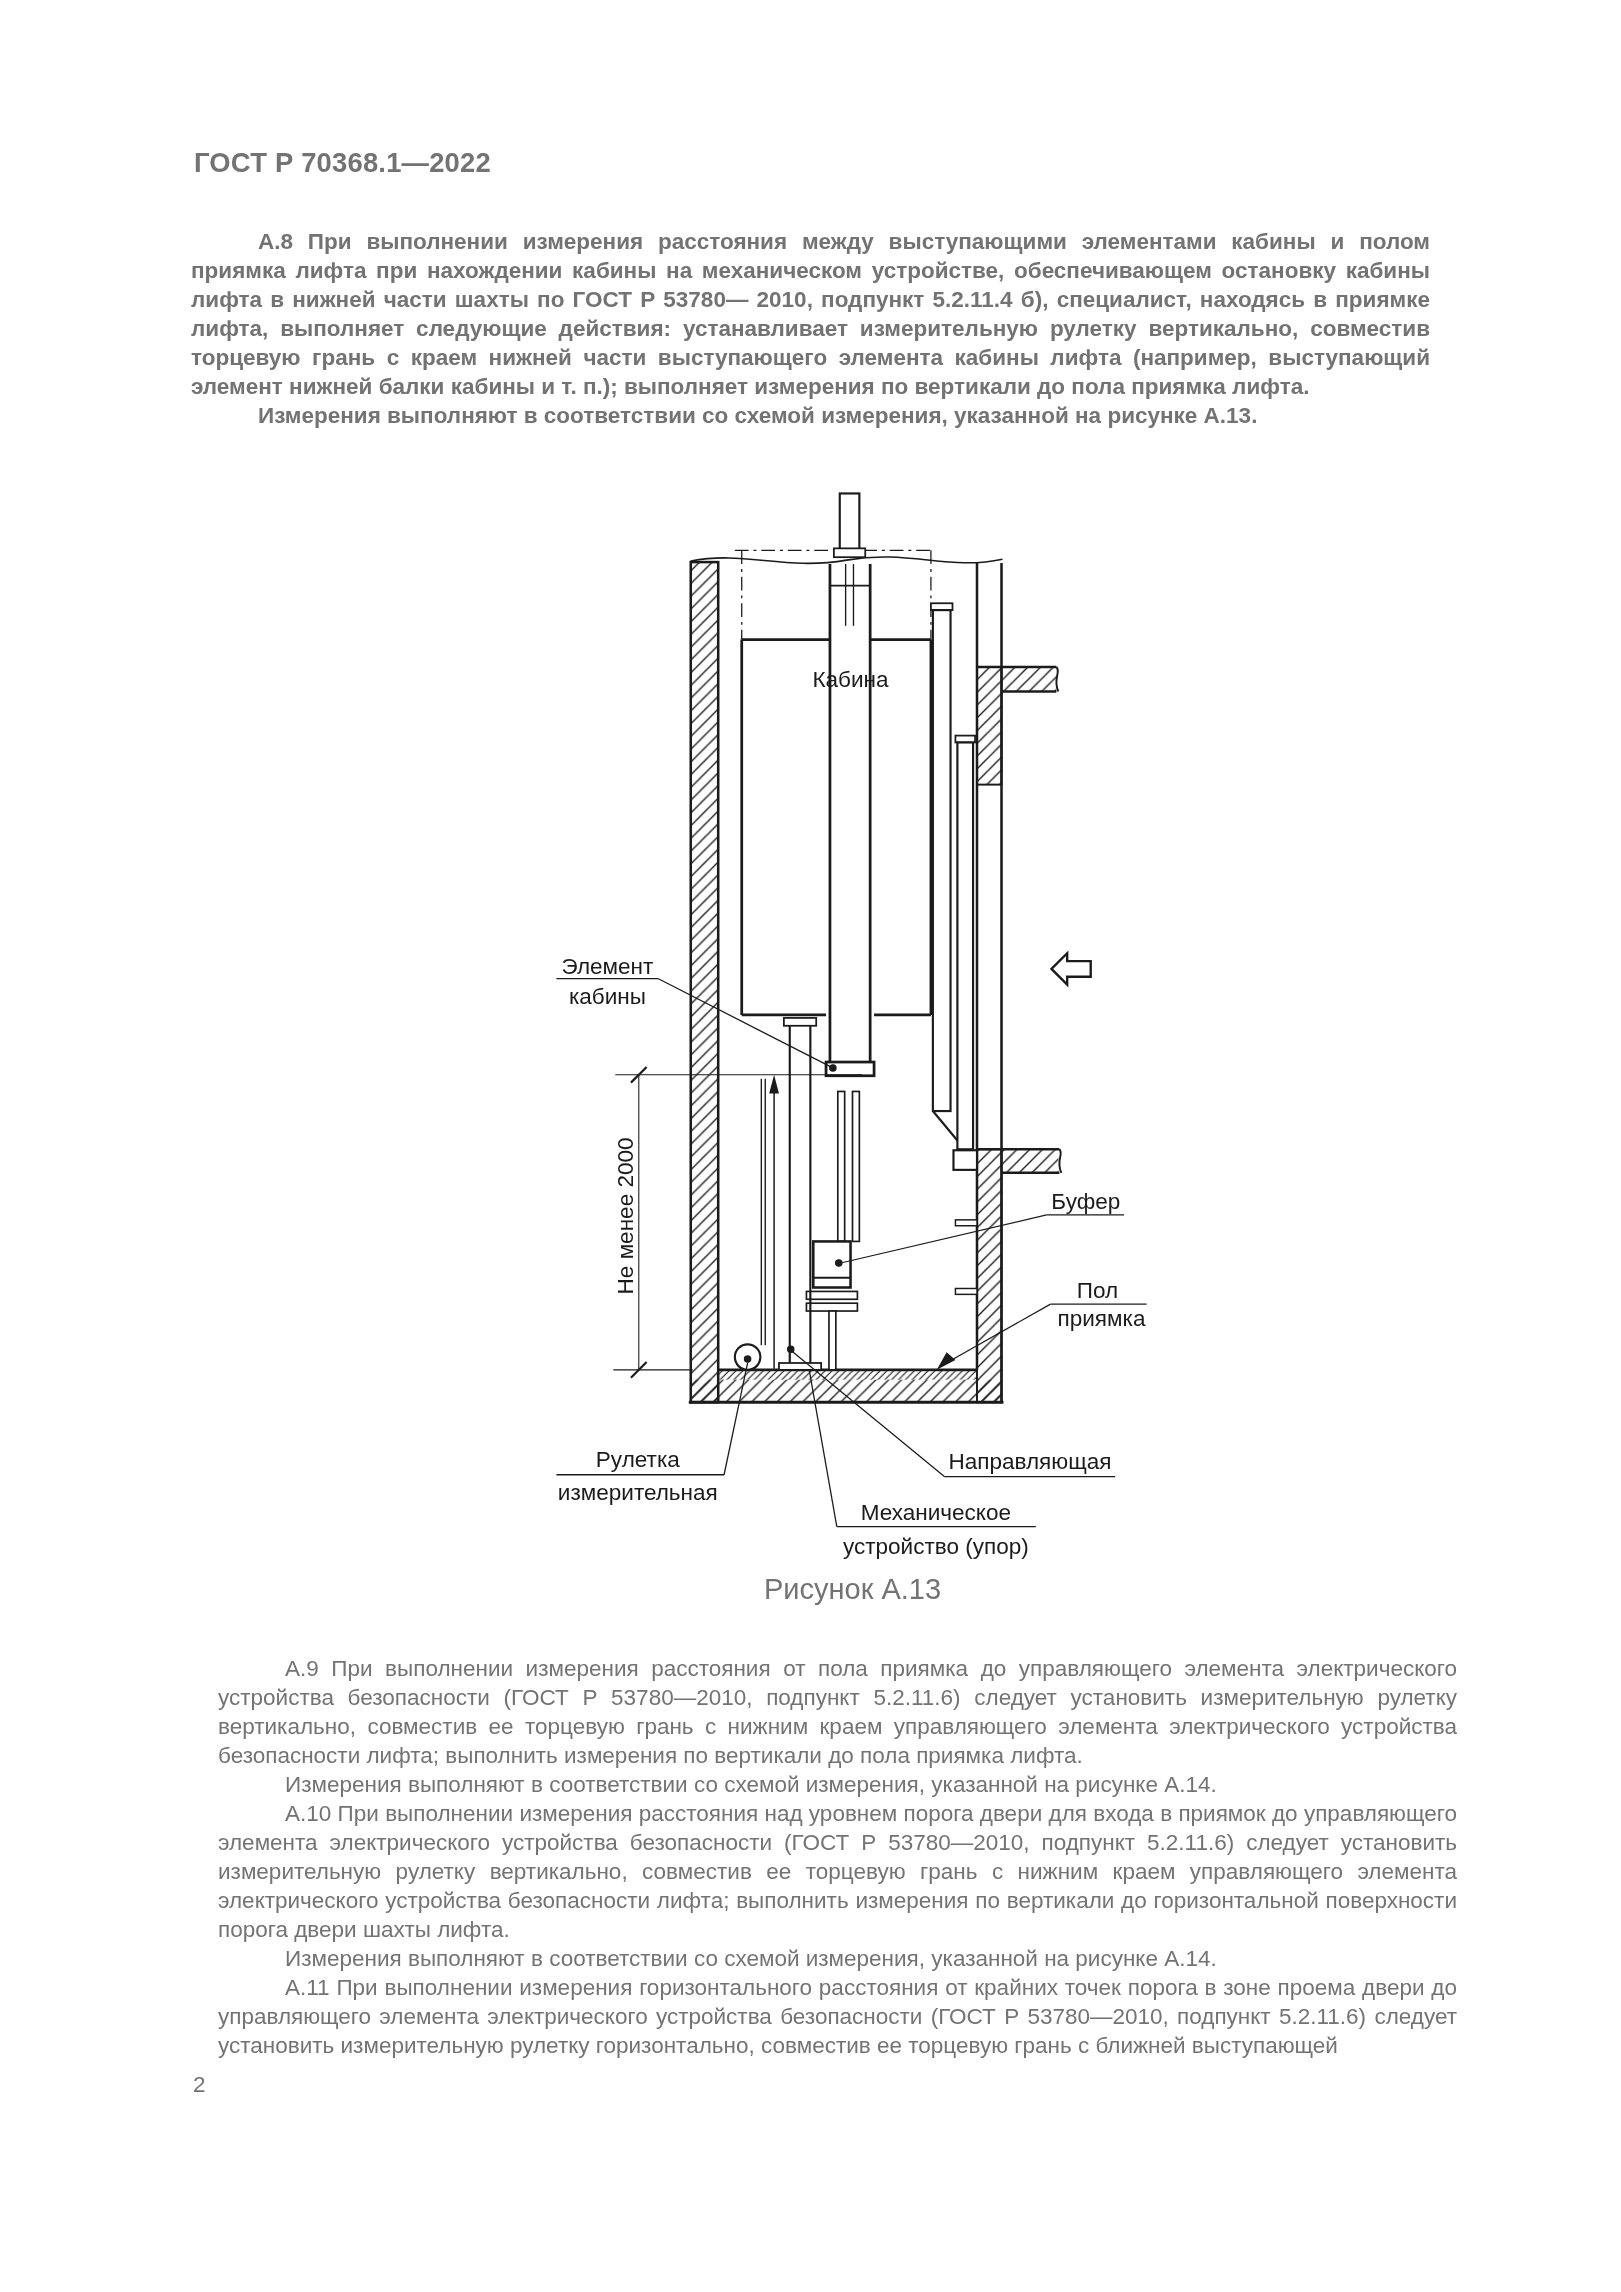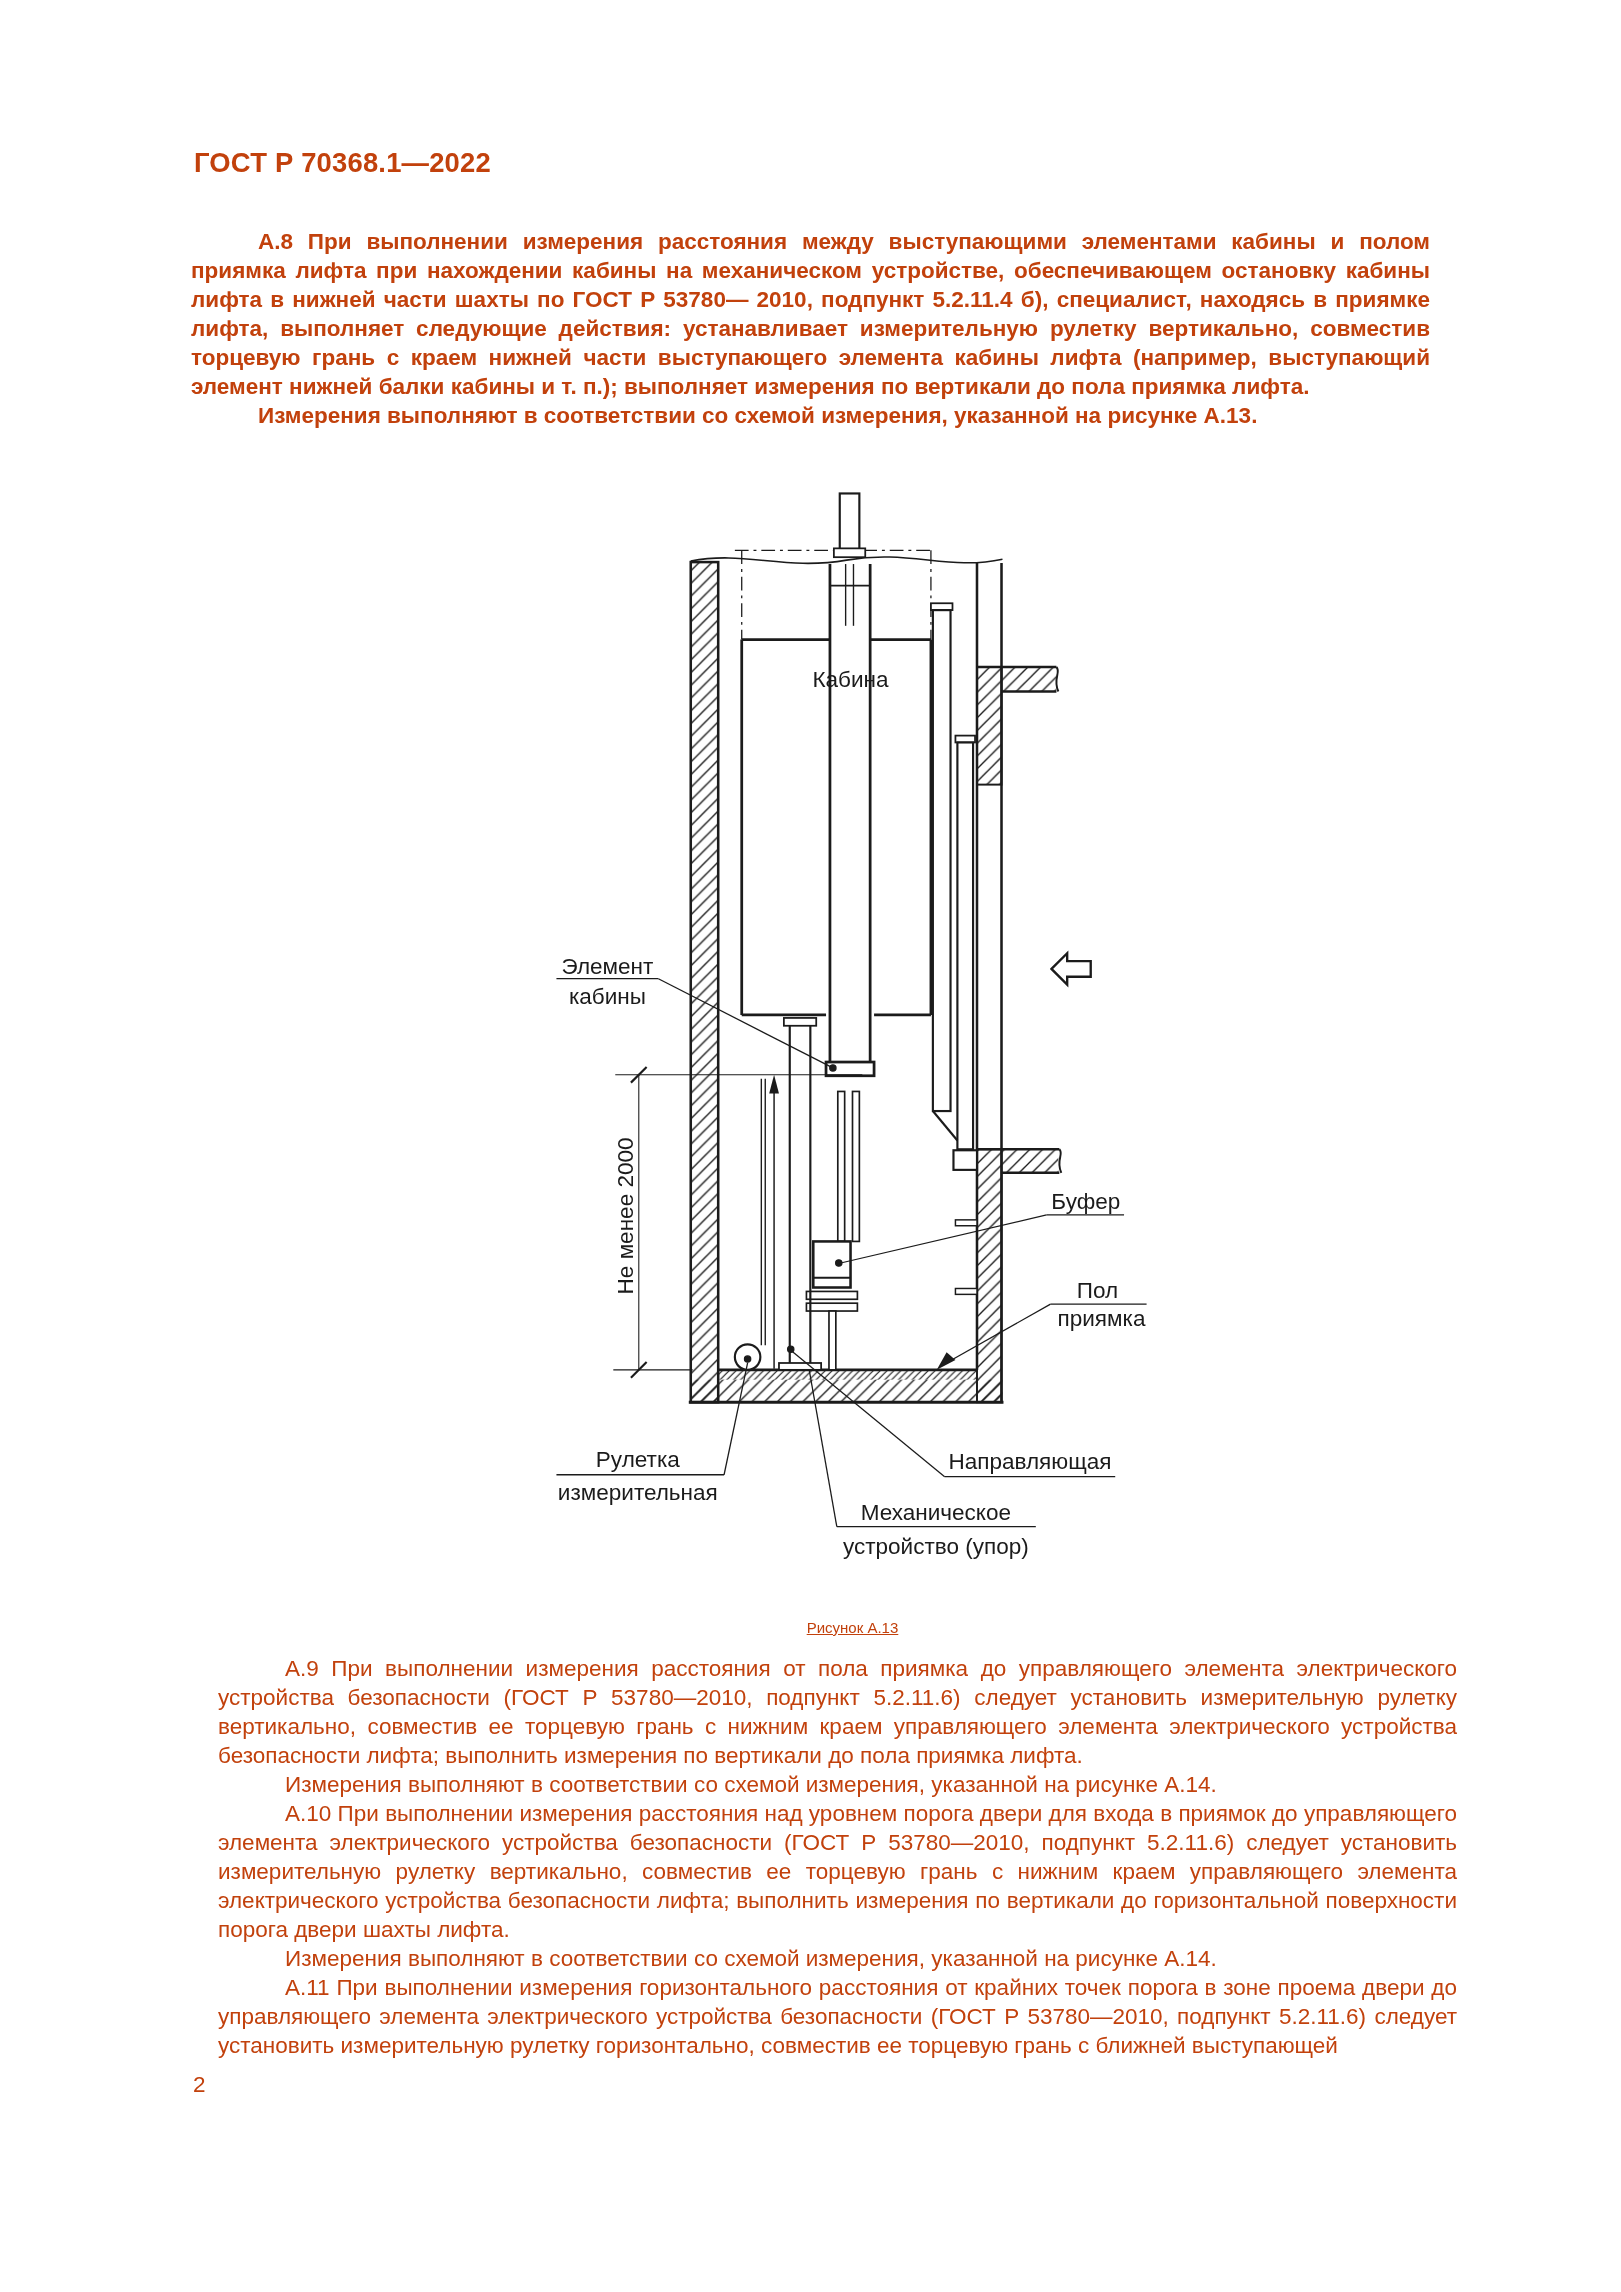--- a/index.html
+++ b/index.html
@@ -1,43 +1,43 @@
 <!DOCTYPE html>
 <html lang="ru"><head>
 <meta charset="utf-8">
 <style>
   html,body{margin:0;padding:0;background:#e8e8e8;}
   .page{
     position:relative;
     width:1621px;height:2293px;
     background:#ffffff;
     font-family:"Liberation Sans", sans-serif;
-    color:#c2410c;
+    color:#737373;
     overflow:hidden;
   }
   .doc-header{
     position:absolute;left:194px;top:147px;
     font-size:27.4px;font-weight:bold;letter-spacing:0.2px;
     white-space:nowrap;
   }
   .textcol{
     position:absolute;left:191px;width:1239px;
     font-size:22.5px;line-height:29px;
     text-align:justify;
   }
   .textcol p{margin:0;text-indent:67px;}
   .block1{top:227px;font-weight:bold;}
   .block2{top:1654px;margin-left:27px;}
   .figure-svg{
     position:absolute;left:529px;top:461px;
     width:647px;height:1206px;
   }
   .fig-caption{
-    position:absolute;left:627px;top:1619px;width:451px;
-    font-size:15px;text-align:center;text-decoration:underline;
+    position:absolute;left:627px;top:1573px;width:451px;
+    font-size:29px;text-align:center;
   }
   .page-number{
     position:absolute;left:193px;top:2072px;
     font-size:22.5px;
   }
   svg text{
     font-family:"Liberation Sans", sans-serif;
     font-size:23px;fill:#1b1b1b;
   }
 </style>

